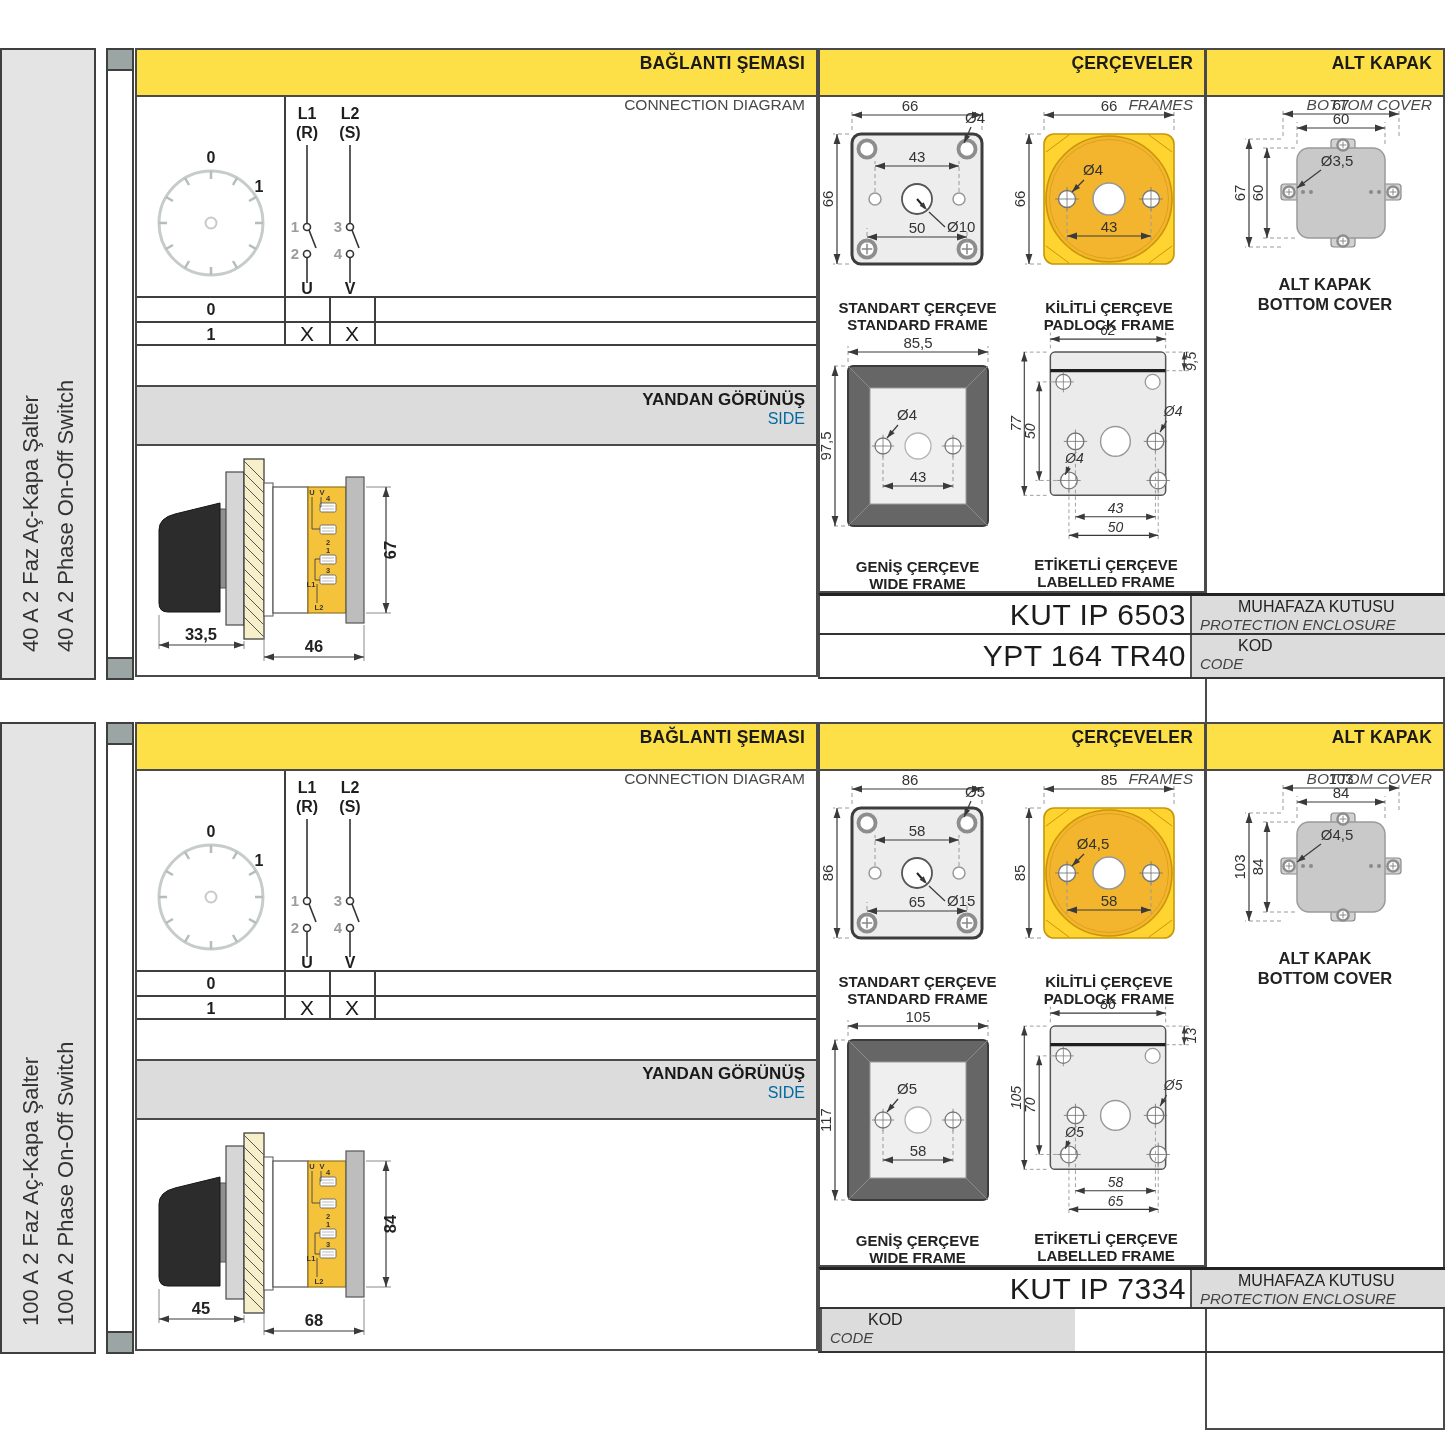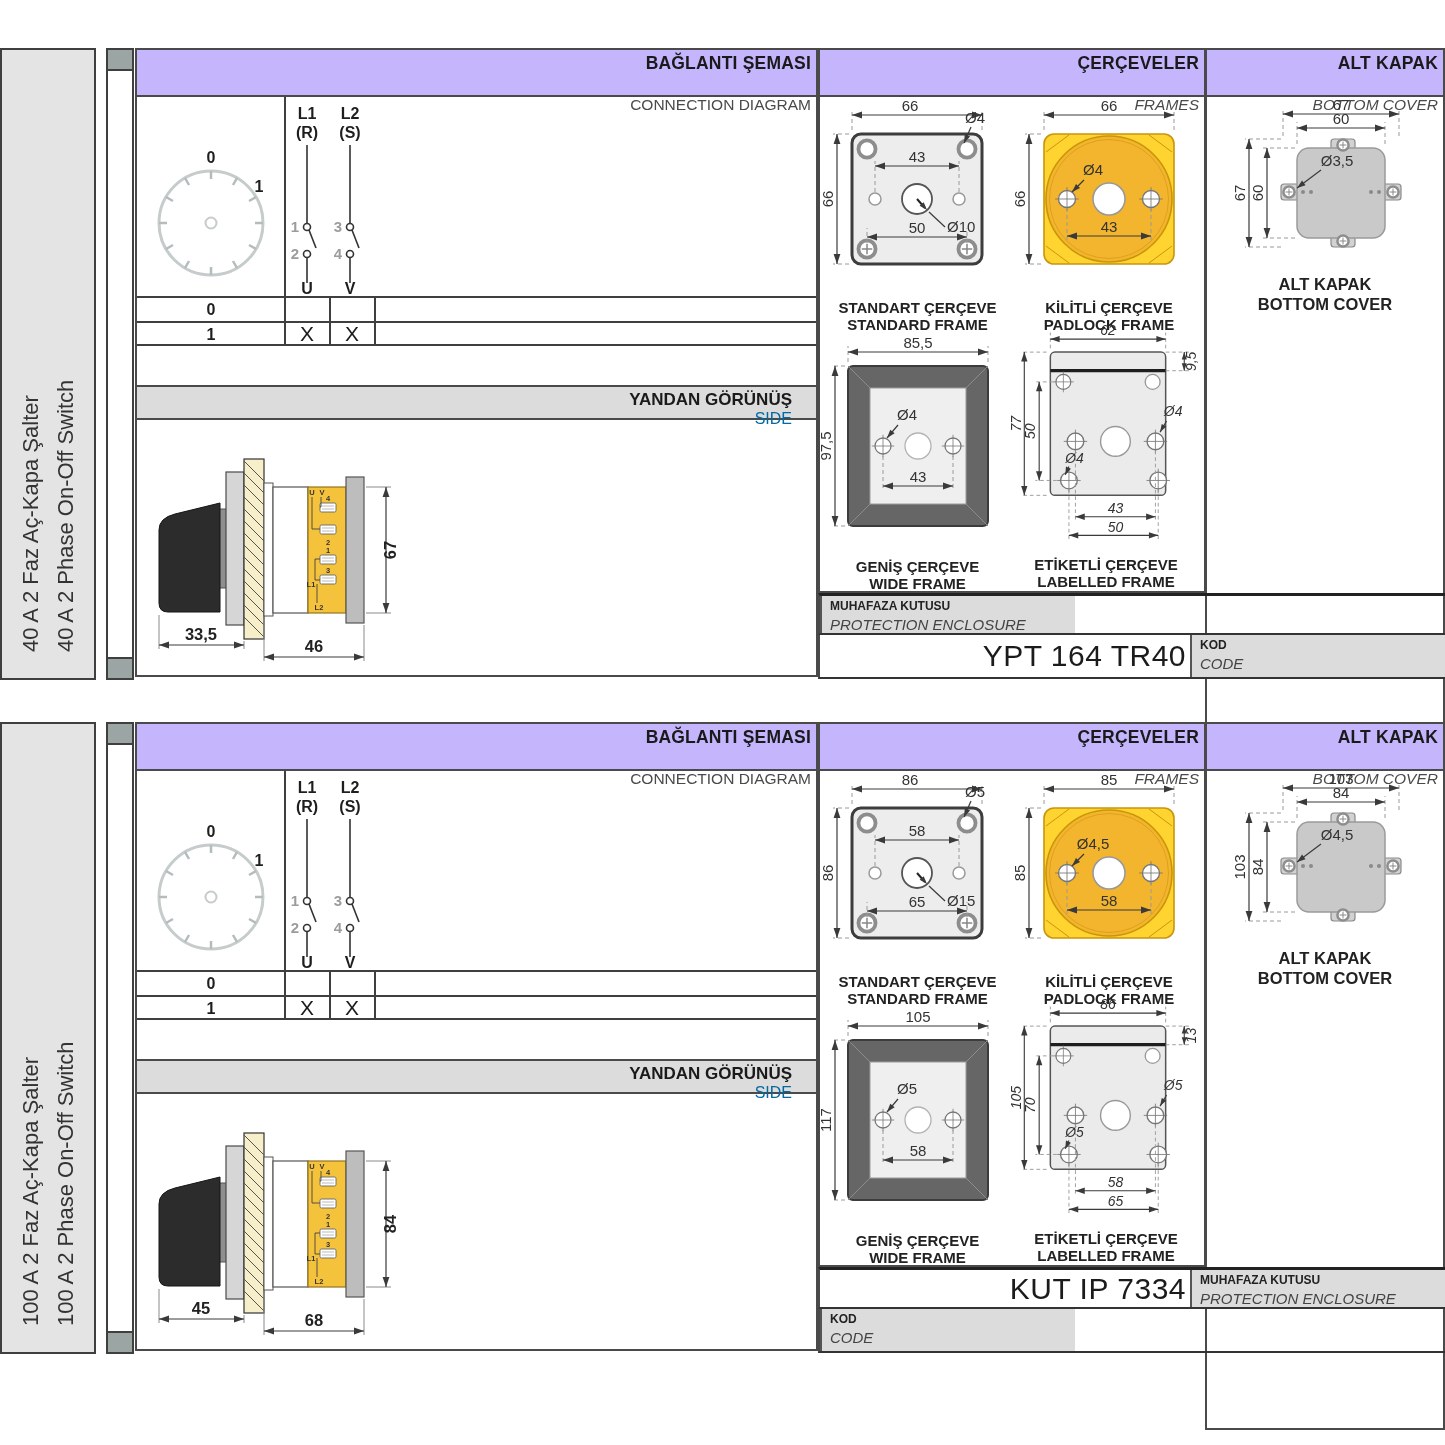--- a/index.html
+++ b/index.html
@@ -20,29 +20,29 @@
   .sq.top{top:0;border-bottom:2px solid #3f3f3f;}
   .sq.bot{bottom:0;border-top:2px solid #3f3f3f;}
 
   .section-left{position:absolute;left:135px;top:0;width:683px;height:629px;
     border:2px solid #4a4a4a;box-sizing:border-box;background:#fff;}
   .col-frames{position:absolute;left:818px;top:0;width:388px;height:545px;
     border:2px solid #4a4a4a;box-sizing:border-box;background:#fff;}
   .col-cover{position:absolute;left:1205px;top:0;width:240px;height:708px;
     border:2px solid #4a4a4a;box-sizing:border-box;background:#fff;}
 
-  .hdr{background:#c4b5fd;border-bottom:2px solid #4a4a4a;box-sizing:border-box;
-    text-align:right;padding:3px 5px 0 0;height:47px;}
+  .hdr{background:#fde047;border-bottom:2px solid #4a4a4a;box-sizing:border-box;
+    text-align:right;padding:3px 11px 0 0;height:47px;}
   .hdr .t1{font-weight:bold;font-size:17.5px;color:#1a1a1a;line-height:21px;letter-spacing:.2px;}
   .hdr .t2{font-size:15.5px;color:#4a4a4a;line-height:19px;margin-top:21px;}
   .hdr.italic2 .t2{font-style:italic;}
 
-  .side-band{position:absolute;left:0;right:0;top:335px;height:35px;background:#dcdcdc;
+  .side-band{position:absolute;left:0;right:0;top:335px;height:61px;background:#dcdcdc;
     border-top:2px solid #4a4a4a;border-bottom:2px solid #4a4a4a;box-sizing:border-box;
-    text-align:right;padding:2px 24px 0 0;}
+    text-align:right;padding:2px 11px 0 0;}
   .side-band .t1{font-weight:bold;font-size:17px;color:#1a1a1a;line-height:21px;}
   .side-band .t2{font-size:16px;color:#0369a1;line-height:18px;}
 
   .ph-conn{position:absolute;left:0;top:47px;width:679px;height:250px;}
   .ph-side{position:absolute;left:2px;top:385px;width:450px;height:238px;}
   .ph-fstd{position:absolute;left:5px;top:50px;width:185px;height:197px;}
   .ph-fpad{position:absolute;left:197px;top:50px;width:185px;height:197px;}
   .ph-fwide{position:absolute;left:5px;top:288px;width:185px;height:220px;}
   .ph-flab{position:absolute;left:195px;top:276px;width:186px;height:228px;font-style:italic;}
   .ph-cover{position:absolute;left:28px;top:50px;width:200px;height:172px;}
@@ -57,21 +57,21 @@
     font-weight:bold;font-size:16.5px;line-height:20px;color:#222;}
 
   .codes-row{position:absolute;left:818px;width:627px;display:flex;box-sizing:border-box;
     border-left:2px solid #4a4a4a;}
   .row-kut{top:545px;height:42px;border-top:3px solid #222;border-bottom:2px solid #333;}
   .row-ypt{top:587px;height:44px;border-bottom:2px solid #333;}
   .code-value{flex:1;background:#fff;display:flex;align-items:center;justify-content:flex-end;
     font-size:30px;color:#1b1b1b;padding-right:4px;letter-spacing:.5px;}
   .code-label{width:255px;background:#dcdcdc;box-sizing:border-box;border-left:2px solid #555;
     padding:1px 0 0 8px;}
-  .code-label .t1{font-weight:bold;font-size:12px;color:#222;line-height:19px;}
+  .code-label .t1{font-weight:normal;font-size:16px;color:#222;line-height:19px;margin-left:38px;}
   .code-label .t2{font-style:italic;font-size:15px;color:#444;line-height:18px;}
 
   
   .dl{stroke:#3a3a3a;stroke-width:1.2;fill:none;}
   .ext{stroke:#9a9a9a;stroke-width:1;stroke-dasharray:4 3;fill:none;}
   .thin{stroke:#8a8a8a;stroke-width:1;fill:none;}
   .ah{fill:#3a3a3a;}
   .dt{font-family:"Liberation Sans",sans-serif;font-size:15px;fill:#333;}
   .dtb{font-family:"Liberation Sans",sans-serif;font-size:16.5px;font-weight:bold;fill:#222;}
   .gl{stroke:#3f3f3f;stroke-width:2;}
@@ -532,20 +532,21 @@
     </g>
   </svg>
 </div>
     <div class="cover-title">
       <div>ALT KAPAK</div>
       <div>BOTTOM COVER</div>
     </div>
   </div>
 
   <div class="codes-row row-kut">
+    <div class="code-value">KUT IP 6503</div>
     <div class="code-label">
       <div class="t1">MUHAFAZA KUTUSU</div>
       <div class="t2">PROTECTION ENCLOSURE</div>
     </div>
   </div>
   <div class="codes-row row-ypt">
     <div class="code-value">YPT 164 TR40</div>
     <div class="code-label">
       <div class="t1">KOD</div>
       <div class="t2">CODE</div>

